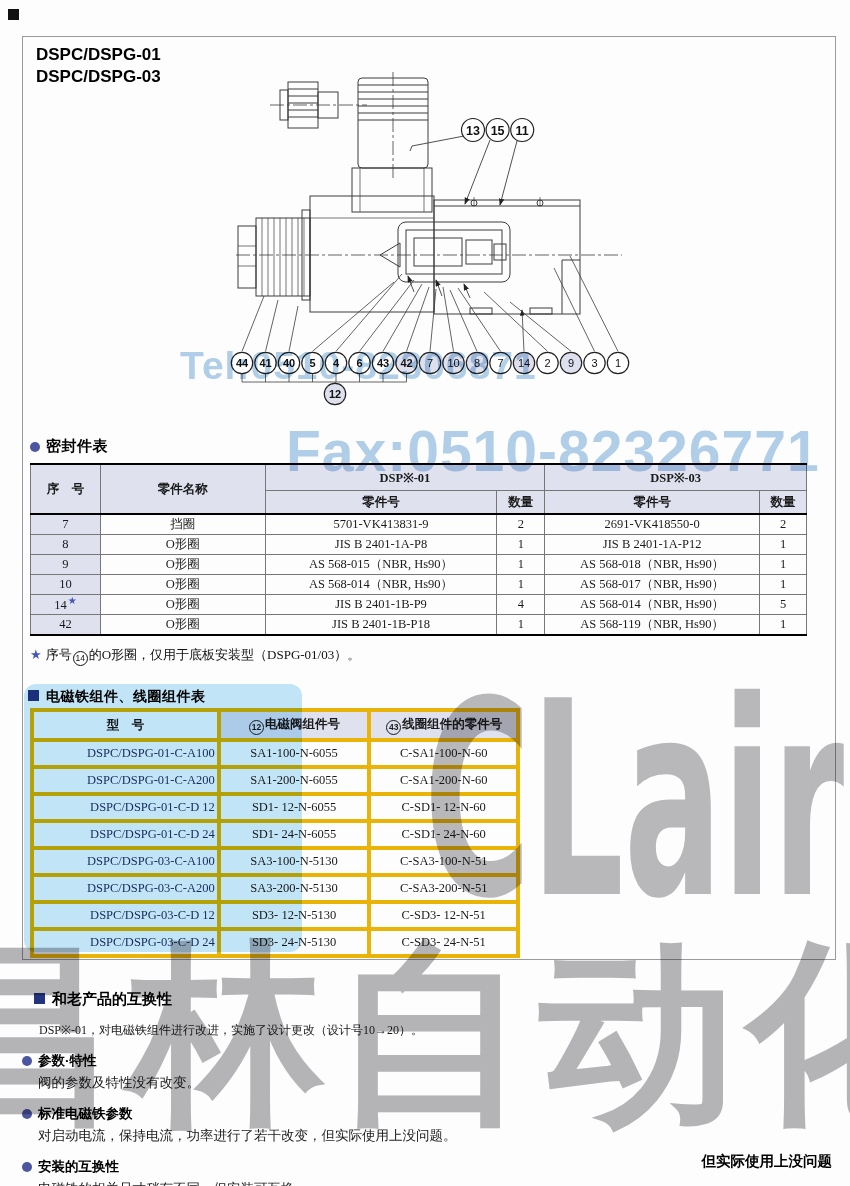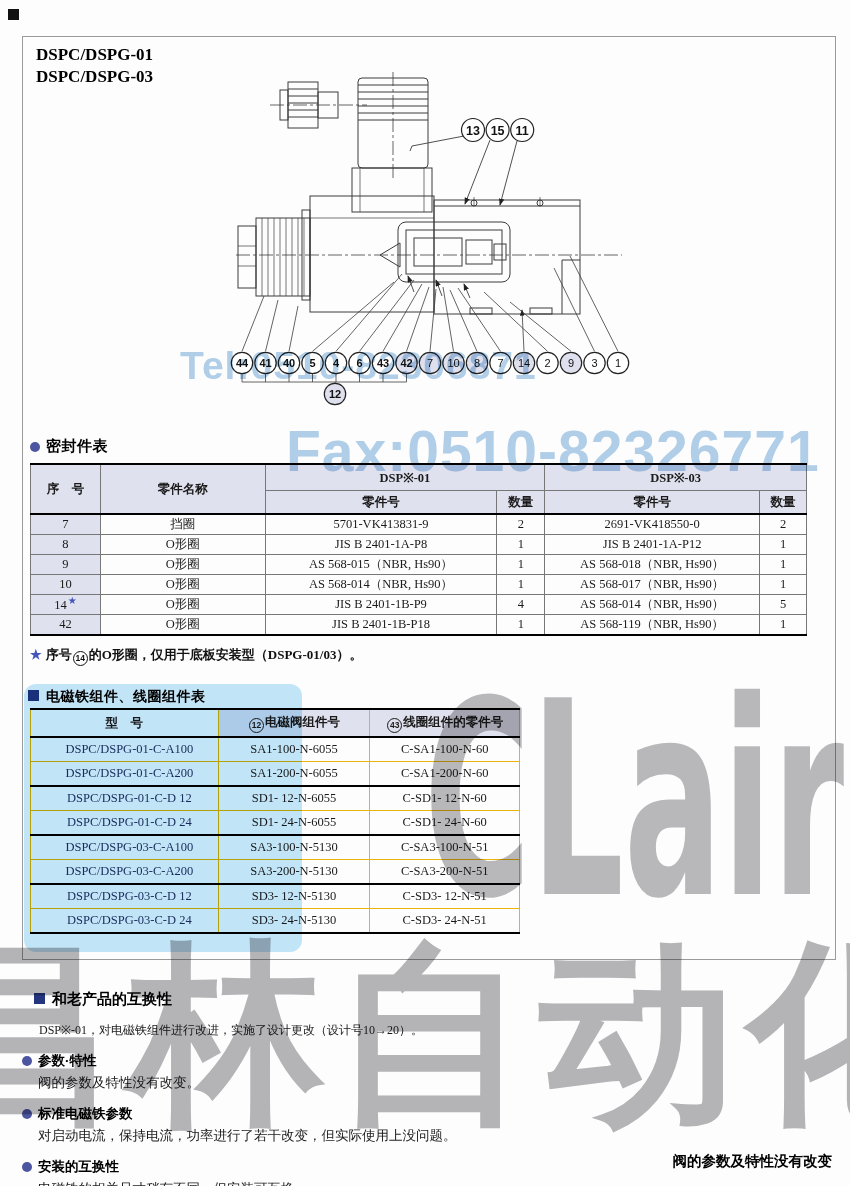--- a/index.html
+++ b/index.html
@@ -6,54 +6,54 @@
   .page{position:relative;width:850px;height:1186px;background:#fdfdfd;overflow:hidden;
         font-family:"Liberation Serif",serif;color:#1a1a1a;}
   
   .page-title{position:absolute;left:8px;top:6px;font-family:"Liberation Sans",sans-serif;
         font-weight:bold;font-size:15px;letter-spacing:1px;color:#000;}
   .sq{display:inline-block;width:11px;height:11px;background:#111;margin-right:7px;}
   .sq.navy{background:var(--accent_navy);}
   
   .main-box{position:absolute;left:22px;top:36px;width:812px;height:922px;
         border:1px solid #9a9a9a;background:transparent;}
-  .models{position:absolute;left:36px;top:44px;font-family:Liberation Serif, serif;
+  .models{position:absolute;left:36px;top:44px;font-family:Liberation Sans, sans-serif;
         font-weight:bold;font-size:17px;line-height:22px;color:#000;}
   
   .diagram{position:absolute;left:22px;top:60px;}
   
   .sec-label{position:absolute;font-weight:bold;font-size:15px;color:#000;
         font-family:"Liberation Sans",sans-serif;letter-spacing:.5px;}
   .dot{display:inline-block;width:10px;height:10px;border-radius:50%;background:var(--bullet_indigo);
         margin-right:6px;vertical-align:-1px;}
   
   table{border-collapse:collapse;}
   .seal-table{position:absolute;left:30px;top:463px;width:777px;font-size:12.5px;
         border-top:2.5px solid #000;border-bottom:2.5px solid #000;}
   .seal-table th,.seal-table td{border:1px solid #777;text-align:center;padding:0 2px;}
   .seal-table thead th{background:var(--header_lavender);font-weight:bold;}
   .seal-table thead tr.h1 th{height:25px;}
   .seal-table thead tr.h2 th{height:22px;}
   .seal-table thead{border-bottom:2px solid #000;}
   .seal-table td{height:19px;}
   .seal-table td.c-no{background:var(--header_lavender);}
   .star{color:var(--star_blue);font-size:10px;vertical-align:super;margin-left:1px;}
-  .footnote{position:absolute;left:30px;top:646px;font-size:13px;color:#111;font-weight:bold;}
+  .footnote{position:absolute;left:30px;top:646px;font-size:13px;color:#111;}
   .footnote .fstar{color:var(--star_blue);margin-right:4px;}
   .circ{display:inline-block;width:13px;height:13px;line-height:12px;border:1px solid currentColor;
         border-radius:50%;font-size:8.5px;text-align:center;font-family:"Liberation Sans",sans-serif;
         vertical-align:-2px;margin:0 1px;}
   .sol-table{position:absolute;left:30px;top:708px;width:490px;font-size:12.5px;
         border-top:2px solid #000;border-bottom:2px solid #000;}
-  .sol-table th,.sol-table td{border:1px solid #eab308;text-align:center;padding:0 2px;}
+  .sol-table th,.sol-table td{border:4px solid #eab308;text-align:center;padding:0 2px;}
   .sol-table thead th{height:26px;background:var(--header_lavender);font-weight:bold;}
   .sol-table thead th:first-child{background:transparent;}
   .sol-table thead{border-bottom:2px solid #000;}
   .sol-table td{height:23px;background:transparent;}
-  .sol-table td.c-model{text-align:center;padding-left:12px;color:var(--model_navy);}
+  .sol-table td.c-model{text-align:right;padding-left:12px;color:var(--model_navy);}
   .sol-table tr.grp{border-top:2px solid #000;}
   
   .notes{position:absolute;left:22px;top:978px;width:700px;}
   .notes h3{margin:12px;font-family:"Liberation Sans",sans-serif;font-size:15px;color:#000000;}
   .notes .intro{margin:8px 0 0 17px;font-size:12px;}
   .note-item{margin-top:13px;}
   .note-item .nt{font-family:"Liberation Sans",sans-serif;font-weight:bold;font-size:13.5px;color:#000;}
   .note-item .nb{margin:4px 0 0 16px;font-size:13.5px;}
   
   .footer{position:absolute;right:18px;top:1152px;font-family:"Liberation Sans",sans-serif;
@@ -399,20 +399,20 @@
           <div class="nt"><span class="dot"></span>标准电磁铁参数</div>
           <div class="nb">对启动电流，保持电流，功率进行了若干改变，但实际使用上没问题。</div>
         </div>
         <div class="note-item">
           <div class="nt"><span class="dot"></span>安装的互换性</div>
           <div class="nb">电磁铁的相关尺寸稍有不同，但安装可互换。</div>
         </div>
       </div>
   </div>
 
-  <div class="footer">阀的参数及特性没有改变</div>
+  <div class="footer">但实际使用上没问题</div>
 
   <div class="wash"></div>
   <div class="wm wm-lair">CLair</div>
   <div class="wm wm-cn">昌林自动化</div>
   <div class="wm wm-tel">Tel:0510-82306871</div>
   <div class="wm wm-fax">Fax:0510-82326771</div>
 </div>
 
 </body></html>

